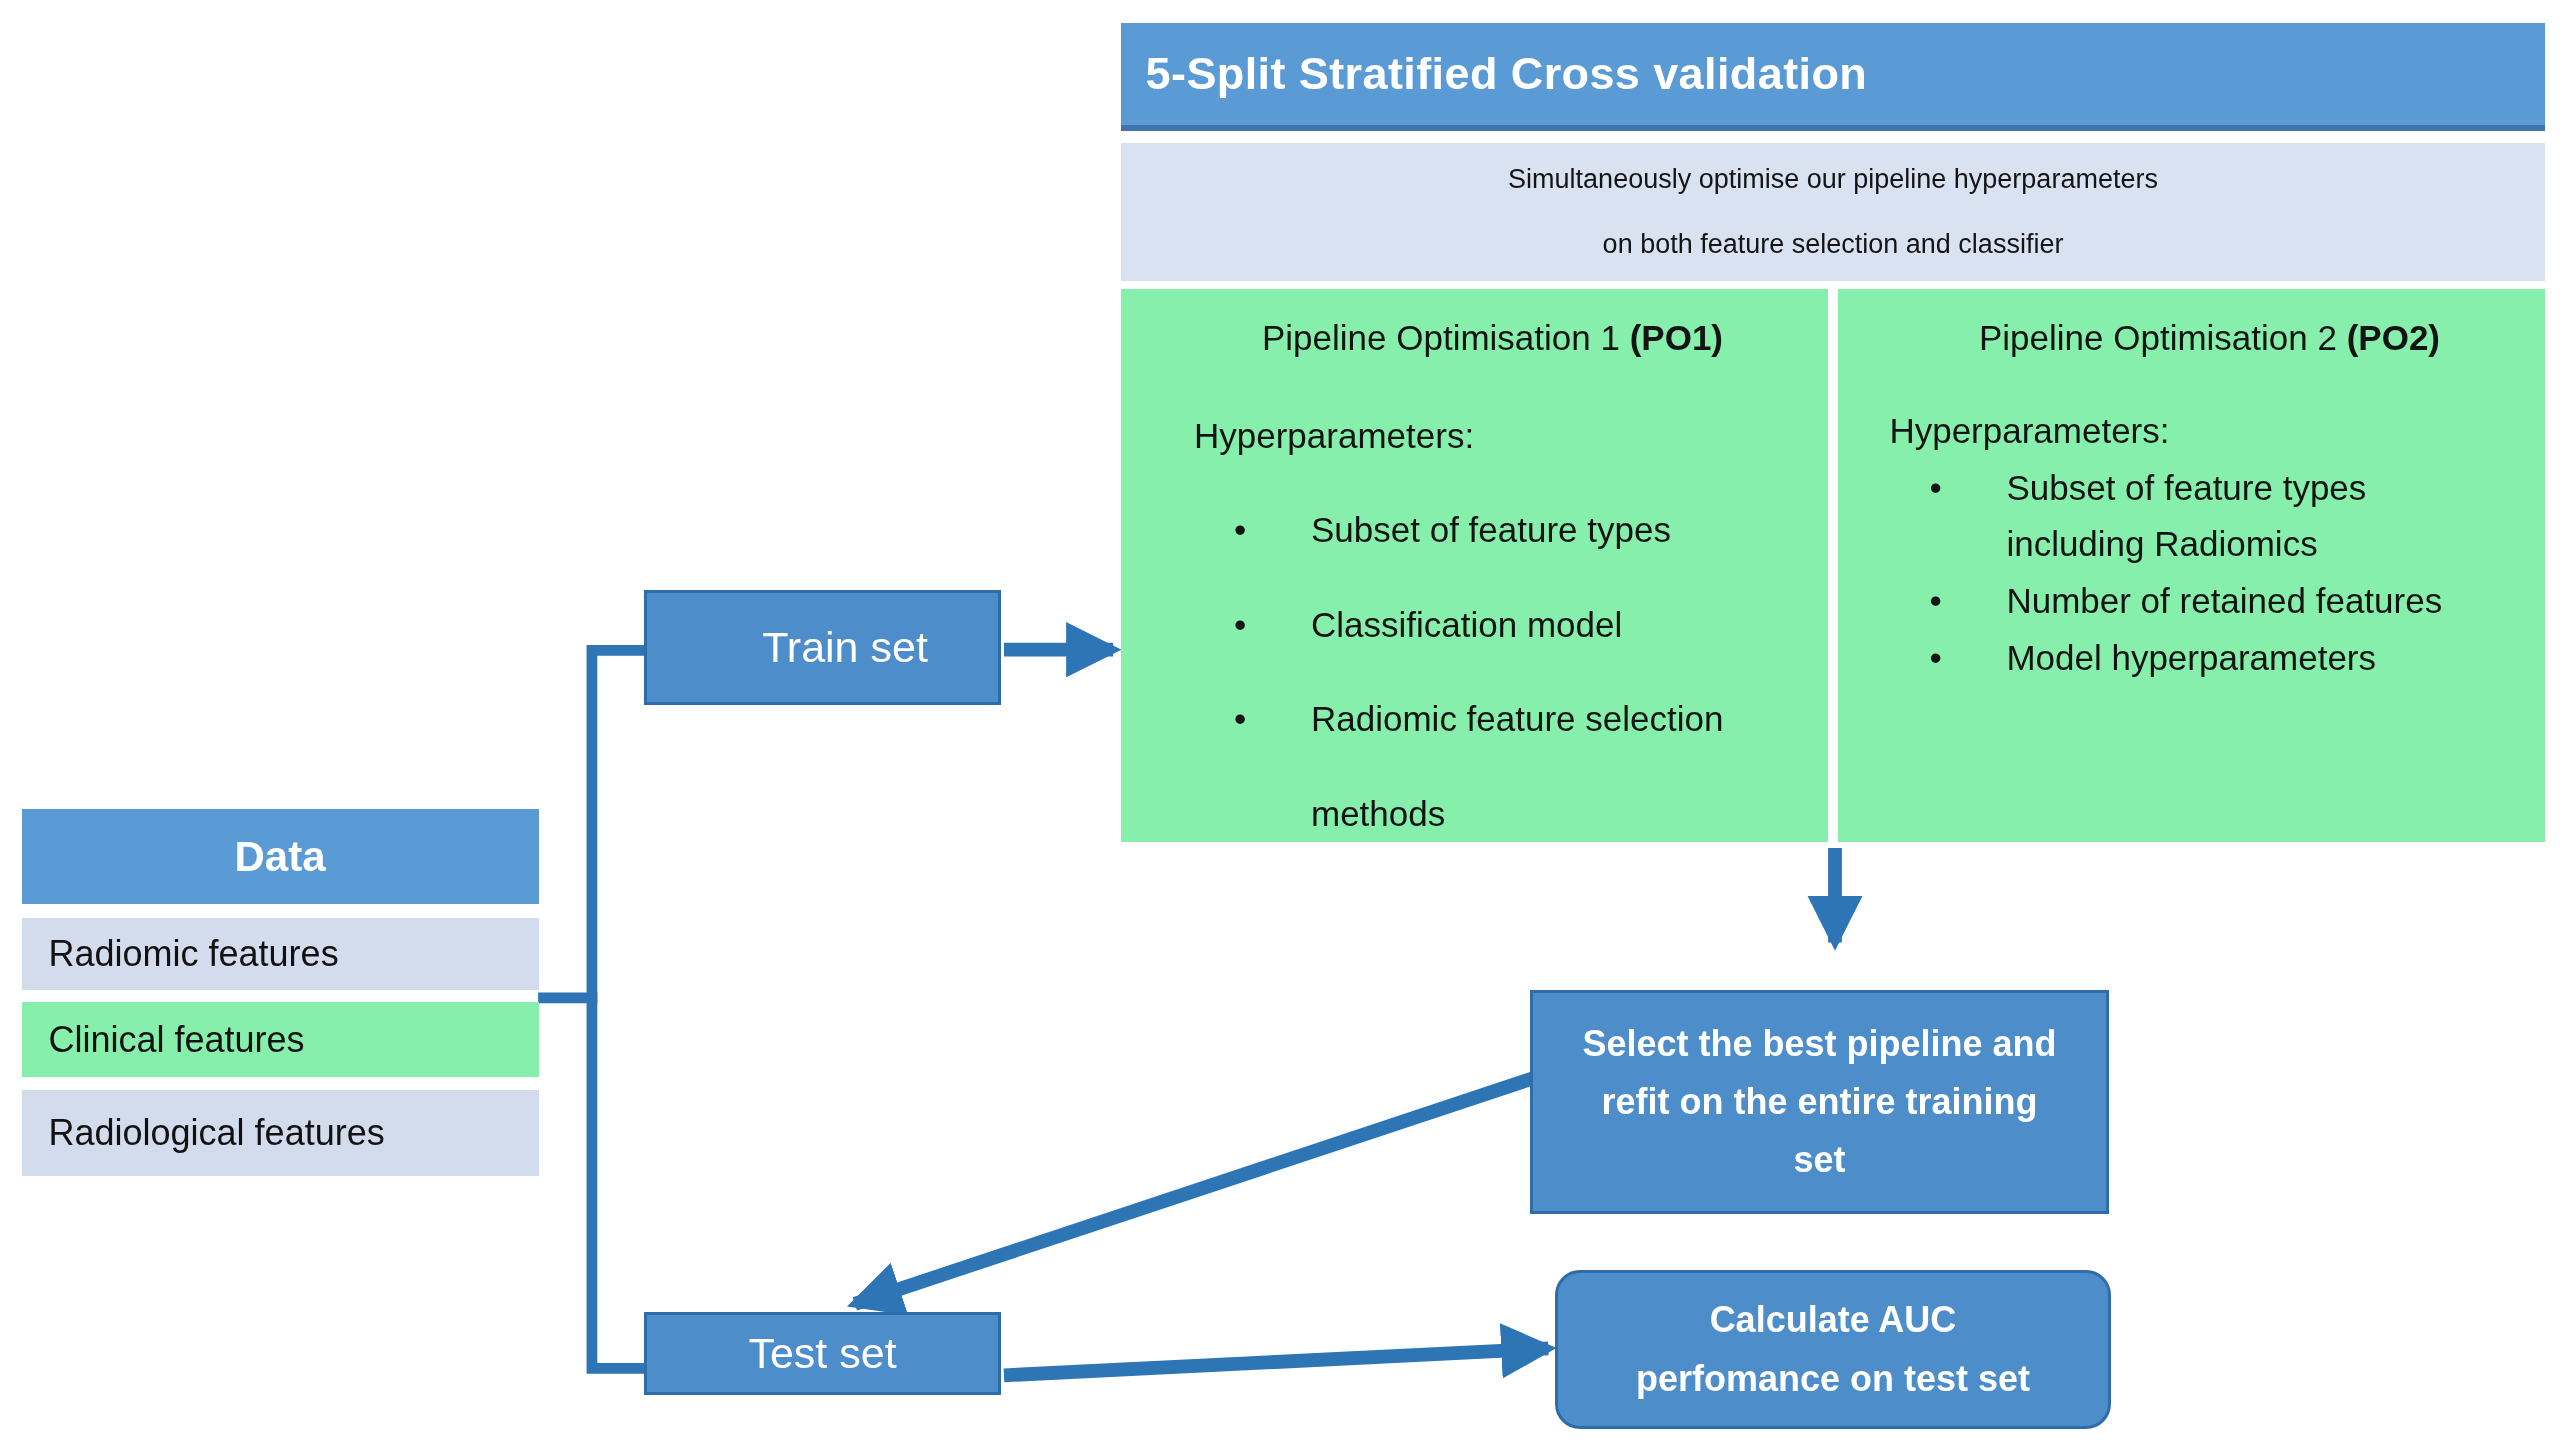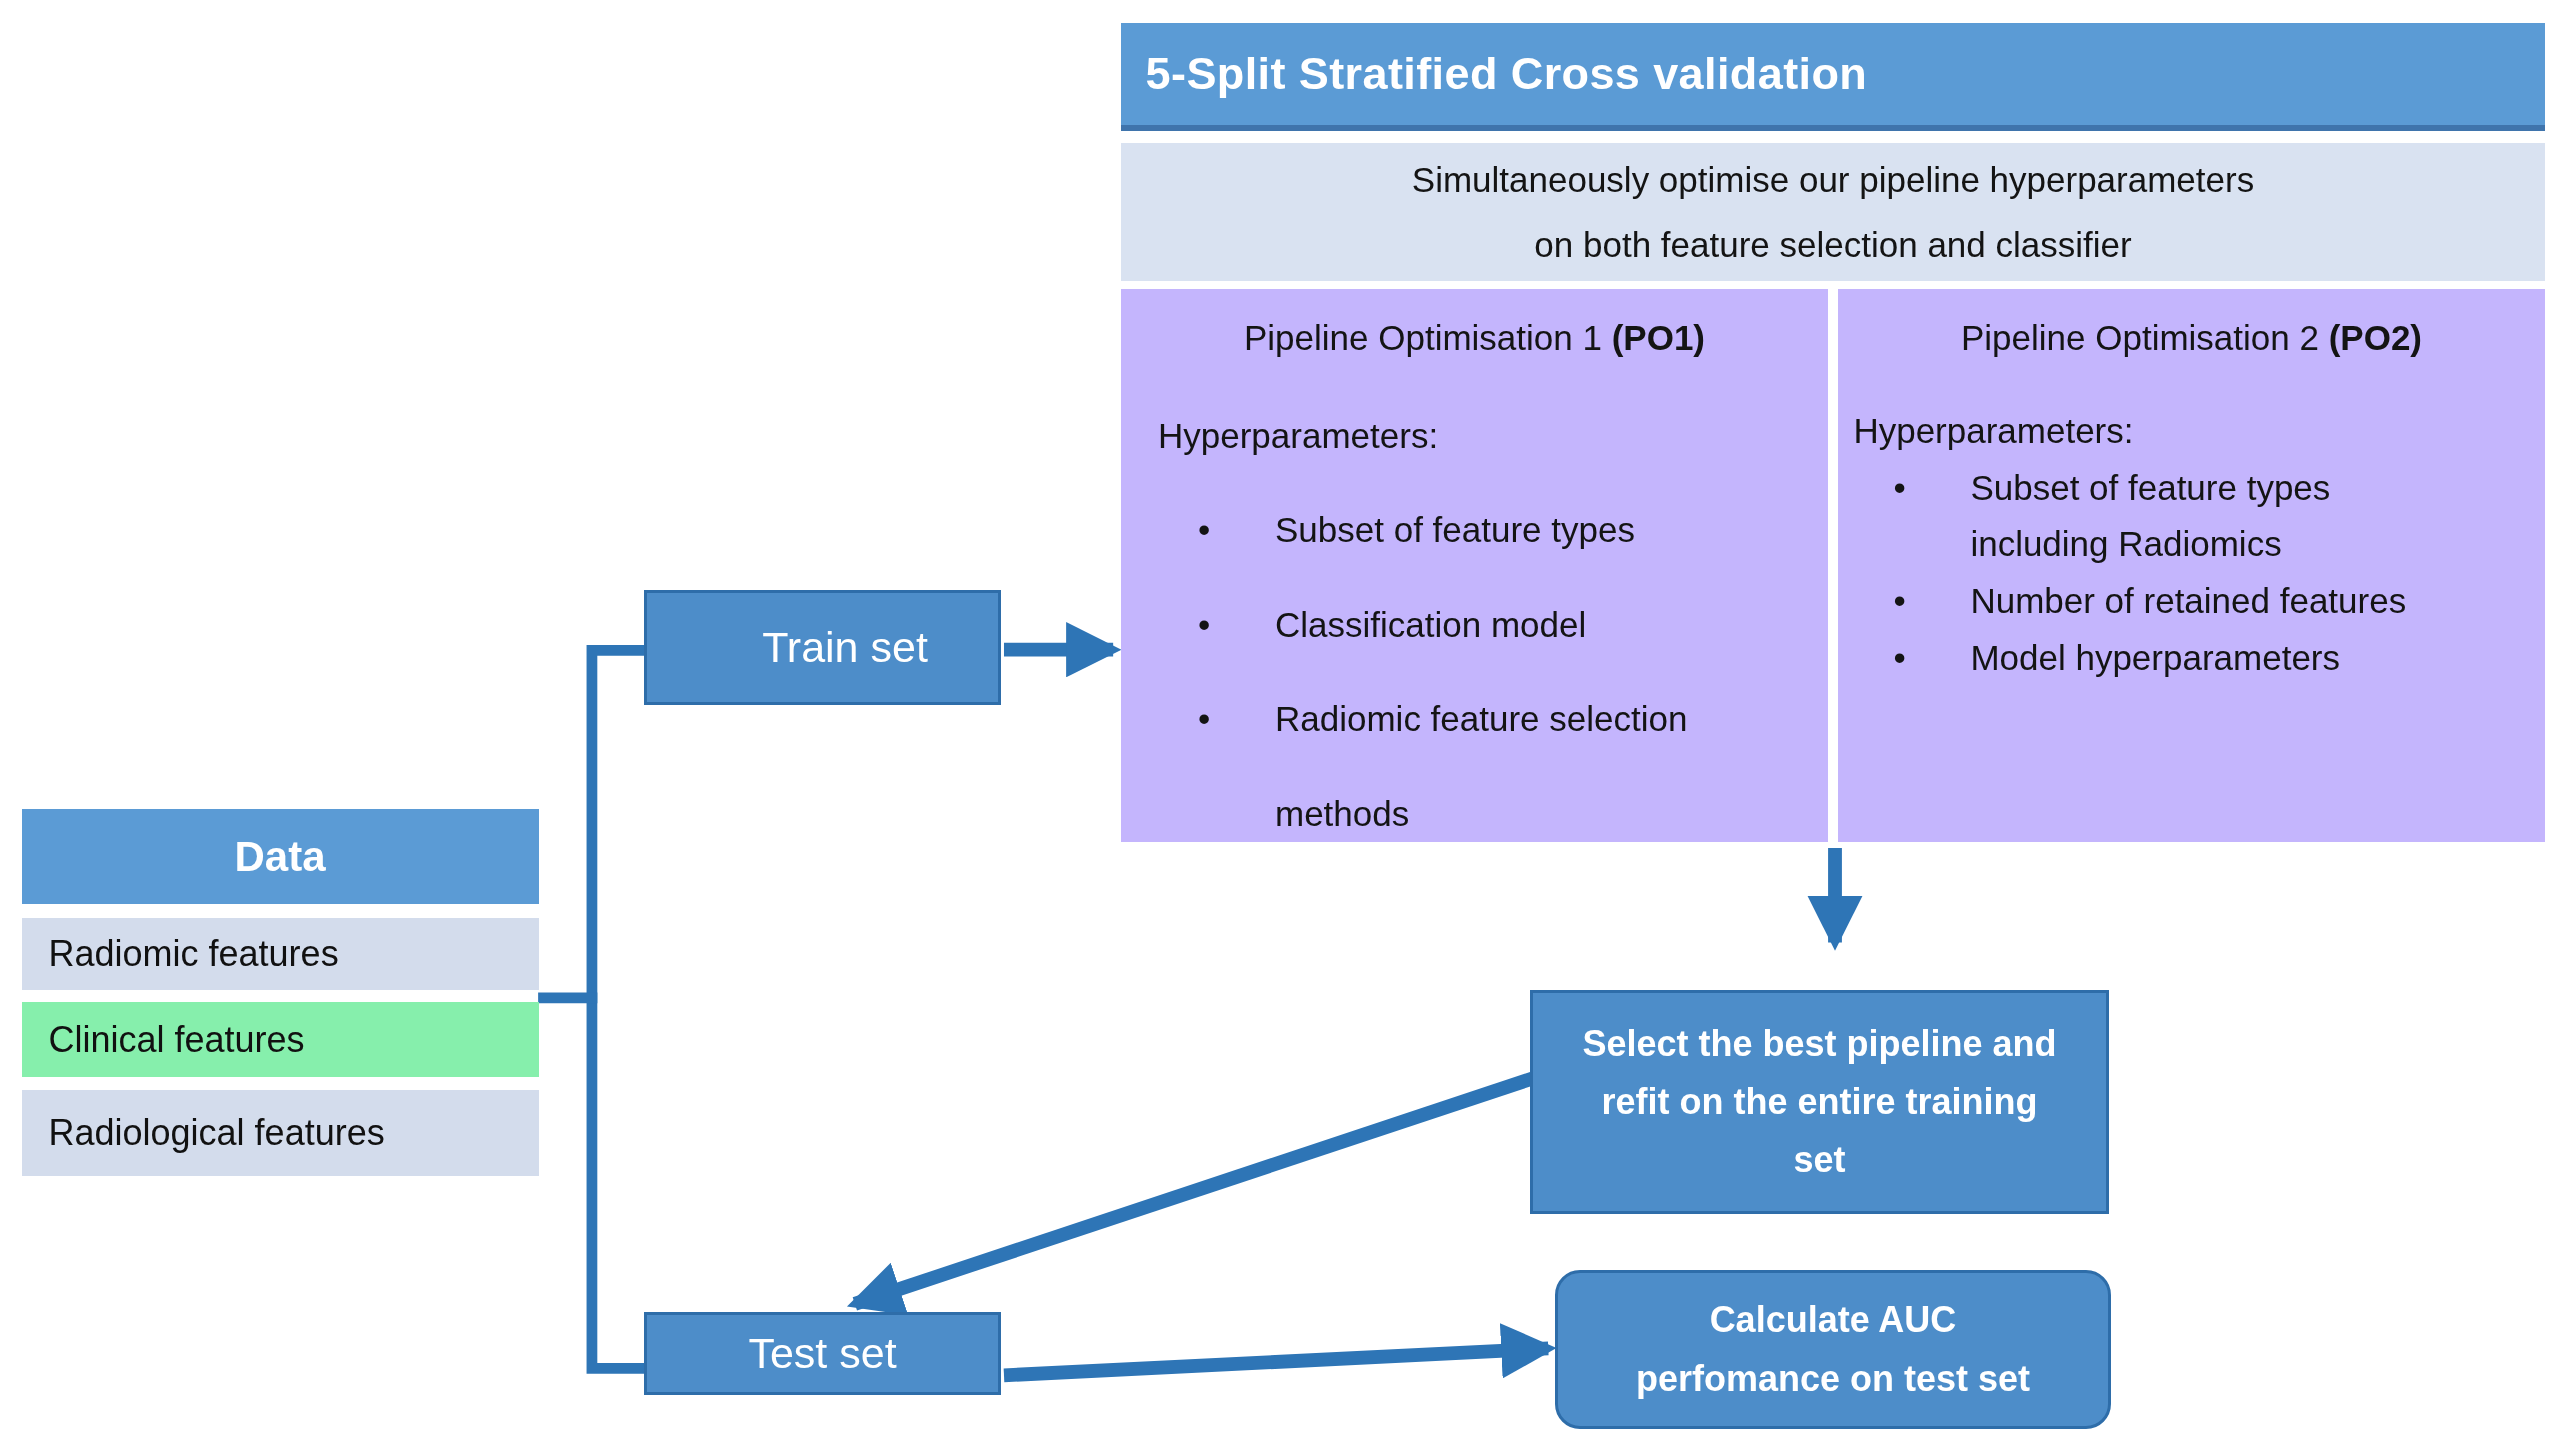--- a/index.html
+++ b/index.html
@@ -14,24 +14,24 @@
   
   .cv-panel { position:absolute; left:1121px; top:23px; width:1424px; z-index:2; }
   .cv-header {
     height:108px; background:#5B9BD5; border-bottom:6.2px solid #3F74AC;
     display:flex; align-items:center; padding-left:24.6px;
     color:#ffffff; font-size:45px; font-weight:bold; letter-spacing:0.4px;
   }
   .cv-subtitle {
     margin-top:12.3px; height:138px; background:#D9E2F1;
     display:flex; flex-direction:column; justify-content:center; align-items:center;
-    font-size:35px; line-height:65px; text-align:center; color:#141414;
+    font-size:27px; line-height:65px; text-align:center; color:#141414;
   }
   .cv-columns { margin-top:7.7px; height:553px; display:flex; gap:10px; }
-  .po-col { background:#c4b5fd; height:100%; overflow:hidden; }
+  .po-col { background:#86efac; height:100%; overflow:hidden;padding-left:36px; }
   .po-col.po1 { width:707px; }
   .po-col.po2 { width:707px; }
   .po-title { margin-top:29px; text-align:center; font-size:35px; color:#141414; }
   .po-title b { font-weight:bold; }
   .po-list { font-size:35px; color:#141414; }
   .po1 .po-list { margin-top:31px; padding-left:37px; line-height:2.7; }
   .po2 .po-list { margin-top:45px; padding-left:15.4px; line-height:1.62; }
   .po-list ul { margin:0; padding:0; list-style:none; }
   .po-list li { position:relative; padding-left:117px; }
   .po-list li::before { content:"\2022"; position:absolute; left:40px; }

